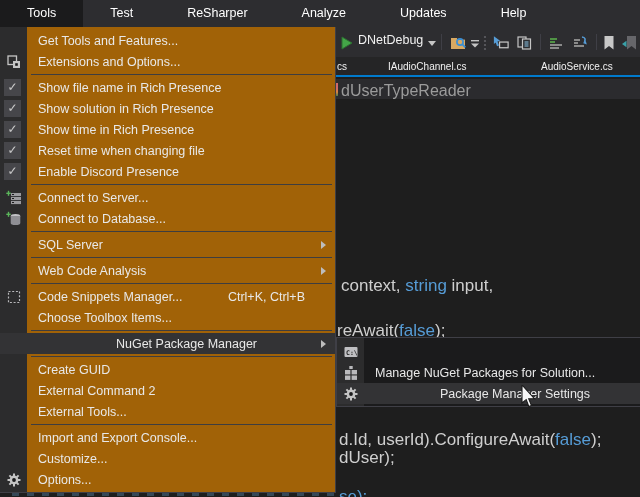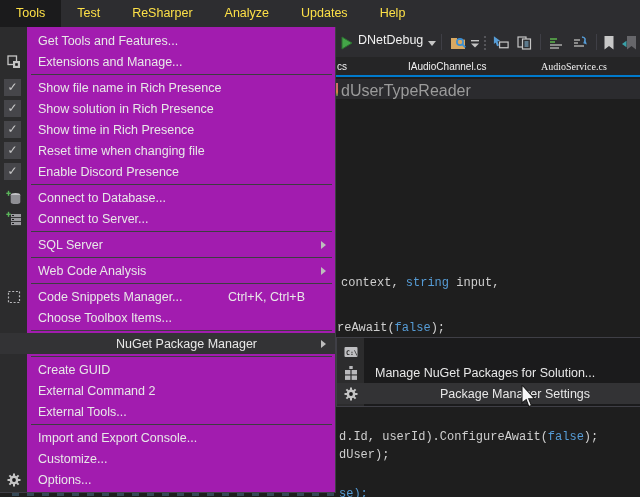--- a/index.html
+++ b/index.html
@@ -3,43 +3,43 @@
 <meta charset="utf-8">
 <style>
   * { margin:0; padding:0; box-sizing:border-box; }
   html,body { background:#111; }
   .screen {
     position:relative; width:640px; height:497px; overflow:hidden;
     background:#1e1e1e; font-family:"Liberation Sans", sans-serif; color:#e8e8e8;
   }
   
   .menubar { position:absolute; top:0; left:0; right:0; height:27px; background:#2d2d30; display:flex; z-index:5; }
-  .mitem { padding:0 16px; line-height:27px; font-size:12.5px; color:#fde047; }
+  .mitem { padding:0 27px; line-height:27px; font-size:12.5px; color:#ffffff; }
   .mitem.active { background:#1b1b1c; }
   
   .toolbar { position:absolute; top:27px; left:0; right:0; height:30px; background:#2d2d30; }
   .tbi { position:absolute; top:7px; width:18px; height:18px; display:inline-flex; align-items:center; }
   .tbsep { position:absolute; top:7px; width:1px; height:16px; background:#3f3f46; }
   .profile { position:absolute; left:358px; top:6px; font-size:12.5px; color:#f1f1f1; }
   
   .tabstrip { position:absolute; top:57px; left:0; right:0; height:20px; background:#252526; border-bottom:2px solid #007acc; }
   .tab { position:absolute; top:0; line-height:19px; font-size:10px; color:#f1f1f1; }
   
   .breadcrumb { position:absolute; top:79px; left:0; right:0; height:20px; background:#2b2b2e; }
   .breadcrumb span { position:absolute; left:341px; top:3px; font-size:16px; color:#9b9b9b; }
   .sliver { position:absolute; left:336px; top:83px; width:2px; height:13px;
             background:linear-gradient(#d16969 40%, #d7833f 70%, #4a7a4a); }
   
   .editor { position:absolute; top:99px; left:0; right:0; bottom:0; background:#1e1e1e; }
-  .codeline { position:absolute; font-family:Liberation Mono, monospace; font-size:12px; white-space:pre; color:#cfcfcf;text-align:center; }
+  .codeline { position:absolute; font-family:Liberation Sans, sans-serif; font-size:17px; white-space:pre; color:#cfcfcf;text-align:center; }
   .kw { color:#569cd6; }
   .bottomdashes { position:absolute; left:12px; top:493px; width:322px; height:3px; opacity:.55; z-index:12;
     background:repeating-linear-gradient(90deg,#4a6b85 0 7px, transparent 7px 15px); }
   
-  .menu { position:absolute; left:0; top:27px; width:336px; height:466px; background:#a21caf;
+  .menu { position:absolute; left:0; top:27px; width:336px; height:466px; background:#a16207;
           border-right:1px solid #3f3f46; border-bottom:1px solid #3f3f46; padding-top:3px; z-index:10; }
   .menu::before { content:""; position:absolute; left:0; top:0; bottom:0; width:27px; background:#2c2c2d; }
   .submenu { position:absolute; left:336px; top:337px; width:320px; height:70px; background:#1b1b1c;
              border:1px solid #3f3f46; padding-top:3px; z-index:11; }
   .submenu::before { content:""; position:absolute; left:0; top:0; bottom:0; width:27px; background:#2c2c2d; }
   .mrow { position:relative; height:21px; display:flex; align-items:center; padding-left:38px; font-size:12.5px; color:#e8e8e8; }
   .mrow.hl { background:#333335;justify-content:center; }
   .mrow .ic { position:absolute; left:5px; top:2px; width:17px; height:17px; display:flex; align-items:center; justify-content:center; }
   .mrow .chk { position:absolute; left:4px; top:2px; width:17px; height:17px; background:#46464a;
                color:#c8c8c8; font-size:12px; line-height:16px; text-align:center; }
@@ -140,22 +140,22 @@
           <polygon points="1,9 5.5,5.8 5.5,12.2" fill="#3aa0a8"></polygon>
         </svg>
       </span>
       <span class="tbsep" style="left: 441px;"></span>
       <span class="tbsep" style="left: 540px;"></span>
       <span class="tbsep" style="left: 596px;"></span>
     </div>
 
   <div class="tabstrip" id="tabstrip">
       <span class="tab" style="left: 337px;">cs</span>
-      <span class="tab" style="left: 408px;">IAudioChannel.cs</span>
-      <span class="tab" style="left: 541px; font-family: Liberation Serif, serif;">AudioService.cs</span>
+      <span class="tab" style="left: 388px;">IAudioChannel.cs</span>
+      <span class="tab" style="left: 541px;">AudioService.cs</span>
     </div>
 
   <div class="breadcrumb">
     <span>dUserTypeReader</span>
   </div>
   <div class="sliver"></div>
 
   <div class="editor" id="editor">
       <div class="codeline" style="left: 341px; top: 177px;"><span>context, </span><span class="kw">string</span><span> input,</span></div>
       <div class="codeline" style="left: 337px; top: 222px;"><span>reAwait(</span><span class="kw">false</span><span>);</span></div>
@@ -179,21 +179,21 @@
         <span>Get Tools and Features...</span>
       </div>
       <div class="mrow">
         <span class="ic">
           <svg width="16" height="16" viewBox="0 0 16 16">
             <rect x="2" y="2" width="8.5" height="8.5" fill="none" stroke="#c5c5c5" stroke-width="1.3"></rect>
             <rect x="7" y="7" width="7" height="7" fill="#c5c5c5"></rect>
             <rect x="9.2" y="9.2" width="2.6" height="2.6" fill="#1b1b1c"></rect>
           </svg>
         </span>
-        <span>Extensions and Manage...</span>
+        <span>Extensions and Options...</span>
       </div>
       <div class="msep"></div>
       <div class="mrow">
         <span class="chk">✓</span>
         <span>Show file name in Rich Presence</span>
       </div>
       <div class="mrow">
         <span class="chk">✓</span>
         <span>Show solution in Rich Presence</span>
       </div>
@@ -203,53 +203,53 @@
       </div>
       <div class="mrow">
         <span class="chk">✓</span>
         <span>Reset time when changing file</span>
       </div>
       <div class="mrow">
         <span class="chk">✓</span>
         <span>Enable Discord Presence</span>
       </div>
       <div class="msep"></div>
+      <div class="mrow">
+        <span class="ic">
+          <svg width="16" height="16" viewBox="0 0 16 16">
+            <g fill="#9a9a9e">
+              <rect x="5" y="3" width="10" height="3.1"></rect>
+              <rect x="5" y="7" width="10" height="3.1"></rect>
+              <rect x="5" y="11" width="10" height="3.1"></rect>
+            </g>
+            <g fill="#1b1b1c">
+              <rect x="6" y="4" width="2" height="1"></rect>
+              <rect x="6" y="8" width="2" height="1"></rect>
+              <rect x="6" y="12" width="2" height="1"></rect>
+            </g>
+            <g stroke="#5bb75b" stroke-width="1.4">
+              <line x1="2.5" y1="0.8" x2="2.5" y2="5.8"></line>
+              <line x1="0.3" y1="3.3" x2="4.7" y2="3.3"></line>
+            </g>
+          </svg>
+        </span>
+        <span>Connect to Server...</span>
+      </div>
       <div class="mrow">
         <span class="ic">
           <svg width="16" height="16" viewBox="0 0 16 16">
             <ellipse cx="9.5" cy="5" rx="4.8" ry="2" fill="#c2c2c6"></ellipse>
             <path d="M4.7,5 v7 a4.8,2 0 0 0 9.6,0 v-7" fill="#8f8f94"></path>
             <g stroke="#5bb75b" stroke-width="1.4">
               <line x1="2.5" y1="0.8" x2="2.5" y2="5.8"></line>
               <line x1="0.3" y1="3.3" x2="4.7" y2="3.3"></line>
             </g>
           </svg>
         </span>
         <span>Connect to Database...</span>
-      </div>
-      <div class="mrow">
-        <span class="ic">
-          <svg width="16" height="16" viewBox="0 0 16 16">
-            <g fill="#9a9a9e">
-              <rect x="5" y="3" width="10" height="3.1"></rect>
-              <rect x="5" y="7" width="10" height="3.1"></rect>
-              <rect x="5" y="11" width="10" height="3.1"></rect>
-            </g>
-            <g fill="#1b1b1c">
-              <rect x="6" y="4" width="2" height="1"></rect>
-              <rect x="6" y="8" width="2" height="1"></rect>
-              <rect x="6" y="12" width="2" height="1"></rect>
-            </g>
-            <g stroke="#5bb75b" stroke-width="1.4">
-              <line x1="2.5" y1="0.8" x2="2.5" y2="5.8"></line>
-              <line x1="0.3" y1="3.3" x2="4.7" y2="3.3"></line>
-            </g>
-          </svg>
-        </span>
-        <span>Connect to Server...</span>
       </div>
       <div class="msep"></div>
       <div class="mrow">
         <span>SQL Server</span>
         <span class="subarrow"></span>
       </div>
       <div class="msep"></div>
       <div class="mrow">
         <span>Web Code Analysis</span>
         <span class="subarrow"></span>

